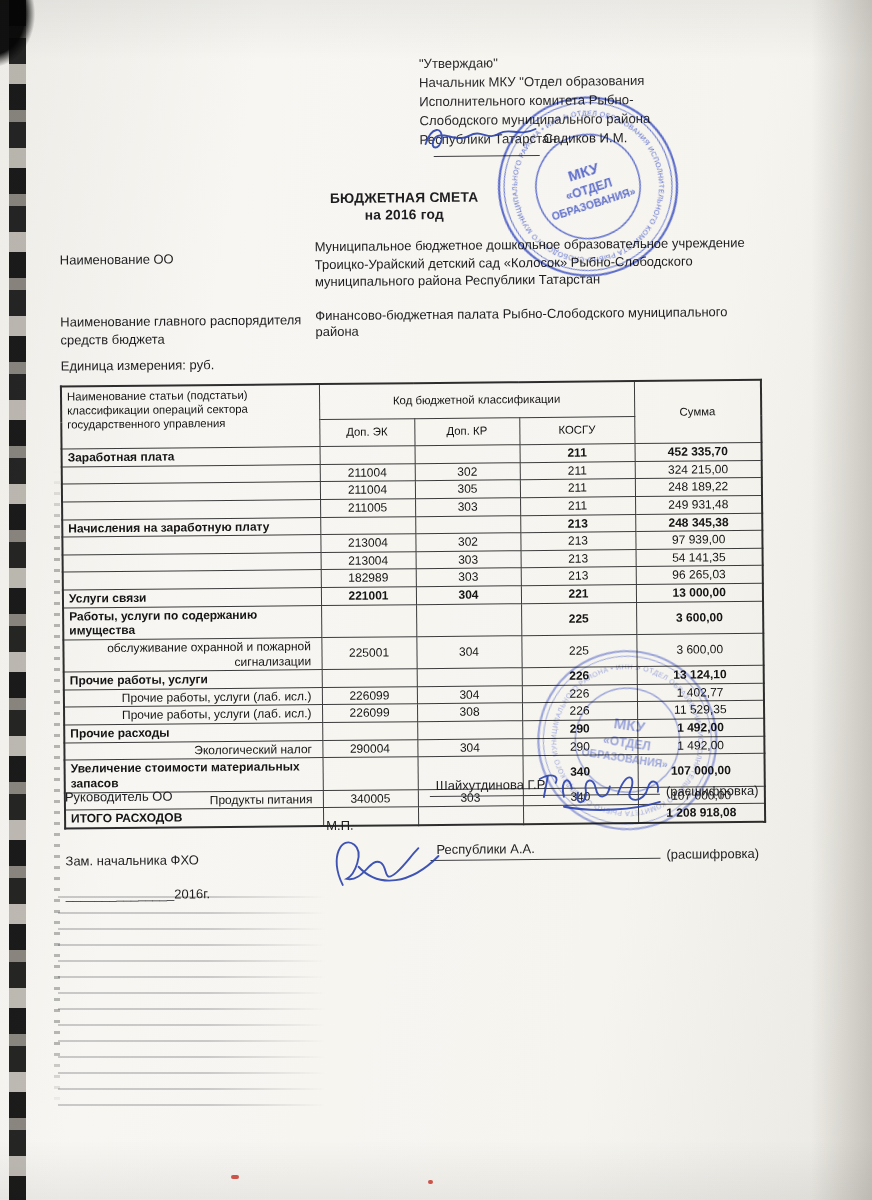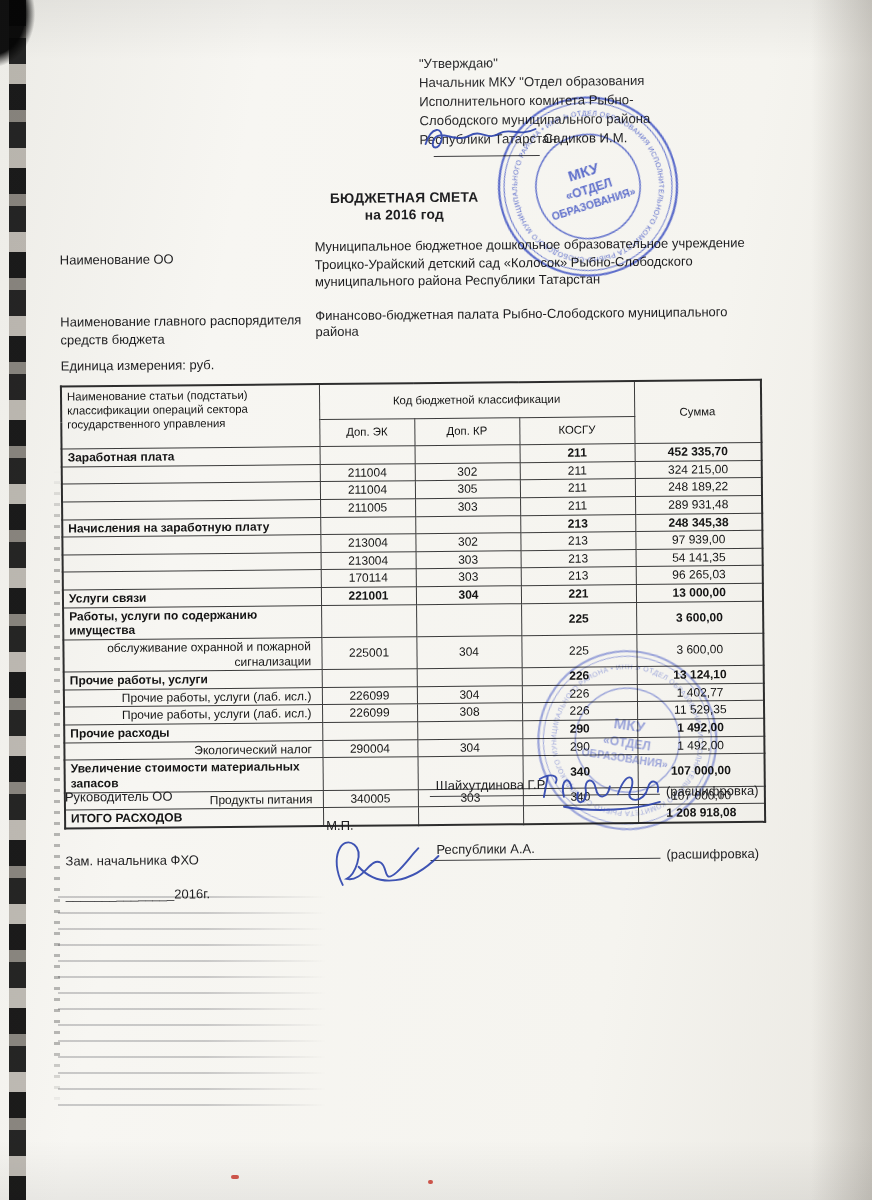--- a/index.html
+++ b/index.html
@@ -141,21 +141,21 @@
           <td>211004</td>
           <td>305</td>
           <td>211</td>
           <td>248 189,22</td>
         </tr>
         <tr>
           <td class="name"></td>
           <td>211005</td>
           <td>303</td>
           <td>211</td>
-          <td>289 931,48</td>
+          <td>249 931,48</td>
         </tr>
         <tr class="bold">
           <td class="name">Начисления на заработную плату</td>
           <td></td>
           <td></td>
           <td>213</td>
           <td>248 345,38</td>
         </tr>
         <tr>
           <td class="name"></td>
@@ -166,21 +166,21 @@
         </tr>
         <tr>
           <td class="name"></td>
           <td>213004</td>
           <td>303</td>
           <td>213</td>
           <td>54 141,35</td>
         </tr>
         <tr>
           <td class="name"></td>
-          <td>170114</td>
+          <td>182989</td>
           <td>303</td>
           <td>213</td>
           <td>96 265,03</td>
         </tr>
         <tr class="bold">
           <td class="name">Услуги связи</td>
           <td>221001</td>
           <td>304</td>
           <td>221</td>
           <td>13 000,00</td>

